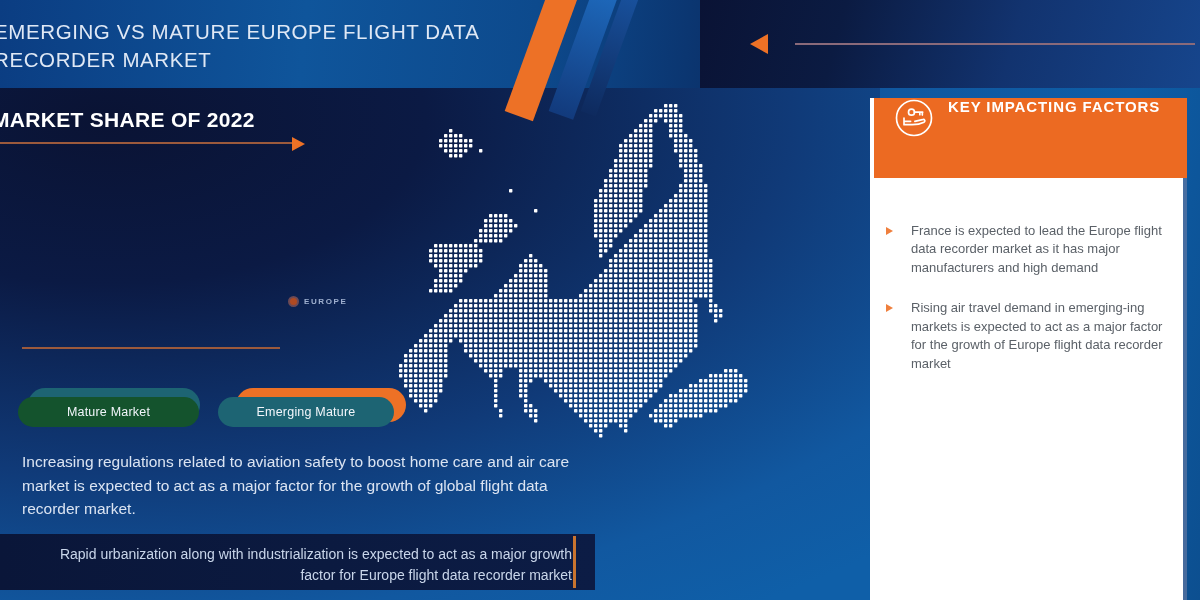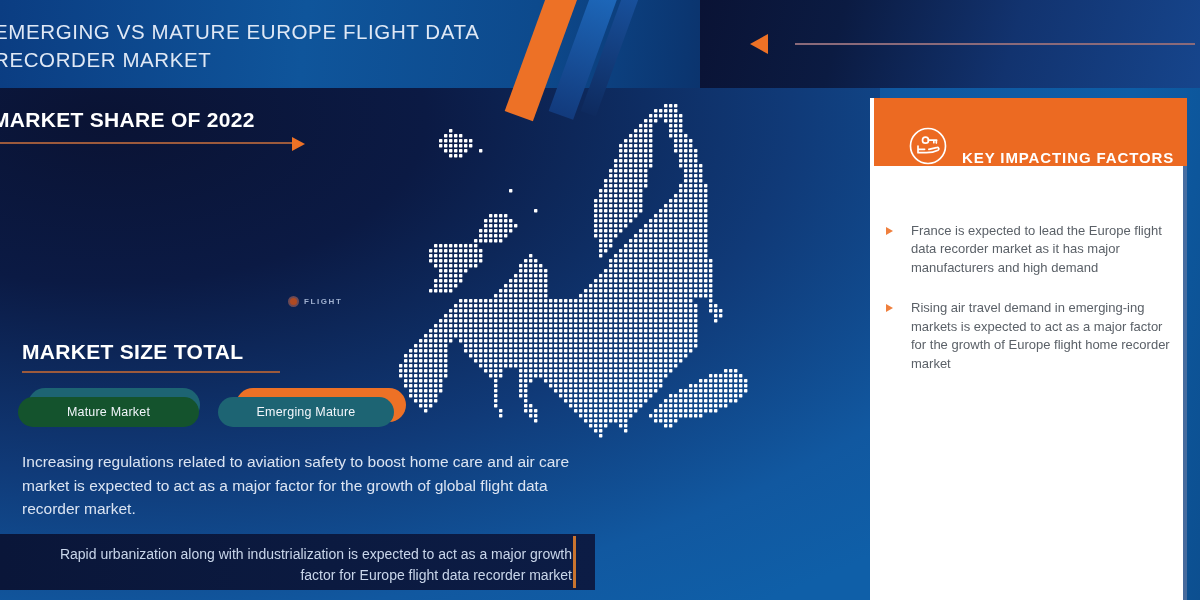--- a/index.html
+++ b/index.html
@@ -120,22 +120,22 @@
 
   
   .panel-shadow{
     position:absolute;left:874px;top:102px;width:313px;height:498px;
     background:rgba(120,130,165,.55);
   }
   .panel{
     position:absolute;left:870px;top:98px;width:313px;height:502px;background:#ffffff;
   }
   .panel-head{
-    position:absolute;left:874px;top:98px;width:313px;height:68px;background:#ec6a22;
-    display:flex;align-items:flex-end;gap:14px;padding-left:34px;box-sizing:border-box;
+    position:absolute;left:874px;top:98px;width:313px;height:80px;background:#ec6a22;
+    display:flex;align-items:flex-start;gap:14px;padding-left:20px;box-sizing:border-box;
   }
   .panel-head .ico{width:40px;height:40px;flex:0 0 40px;}
   .panel-head .ht{
     color:#ffffff;font-size:15px;font-weight:bold;letter-spacing:.9px;
   }
   .bullets{position:absolute;left:886px;top:222px;width:290px;}
   .bullet{display:flex;gap:18px;margin-bottom:22px;}
   .bullet .tri{
     flex:0 0 auto;margin-top:5px;width:0;height:0;
     border-top:4.5px solid transparent;border-bottom:4.5px solid transparent;
@@ -2167,25 +2167,24 @@
         <rect x="277" y="332" width="3.4" height="3.4" rx="0.7" fill="#ffffff"></rect>
         <rect x="202" y="337" width="3.4" height="3.4" rx="0.7" fill="#ffffff"></rect>
         <rect x="207" y="337" width="3.4" height="3.4" rx="0.7" fill="#ffffff"></rect>
         <rect x="232" y="337" width="3.4" height="3.4" rx="0.7" fill="#ffffff"></rect>
         <rect x="207" y="342" width="3.4" height="3.4" rx="0.7" fill="#ffffff"></rect>
       </svg>
   </div>
 
   <div class="map-label">
     <span class="pin"></span>
-    <span class="pin-txt">FLIGHT</span>
+    <span class="pin-txt">EUROPE</span>
   </div>
 
   <div class="mst-wrap">
-    <div class="mst-title">MARKET SIZE TOTAL</div>
     <div class="mst-rule"></div>
   </div>
 
   <div class="pills">
     <div class="pill-group g-mature">
       <div class="pill-back"></div>
       <div class="pill-front">Mature Market</div>
     </div>
     <div class="pill-group g-emerging">
       <div class="pill-back"></div>
@@ -2214,17 +2213,17 @@
     <span class="ht">KEY IMPACTING FACTORS</span>
   </div>
 
   <div class="bullets">
     <div class="bullet">
       <span class="tri"></span>
       <span class="btxt">France is expected to lead the Europe flight data recorder  market as it has major manufacturers and high demand</span>
     </div>
     <div class="bullet">
       <span class="tri"></span>
-      <span class="btxt">Rising air travel demand in emerging-ing markets is expected to act as a major factor for the growth of Europe flight home recorder  market</span>
+      <span class="btxt">Rising air travel demand in emerging-ing markets is expected to act as a major factor for the growth of Europe flight data recorder  market</span>
     </div>
   </div>
 
 </div>
 
 </body></html>

